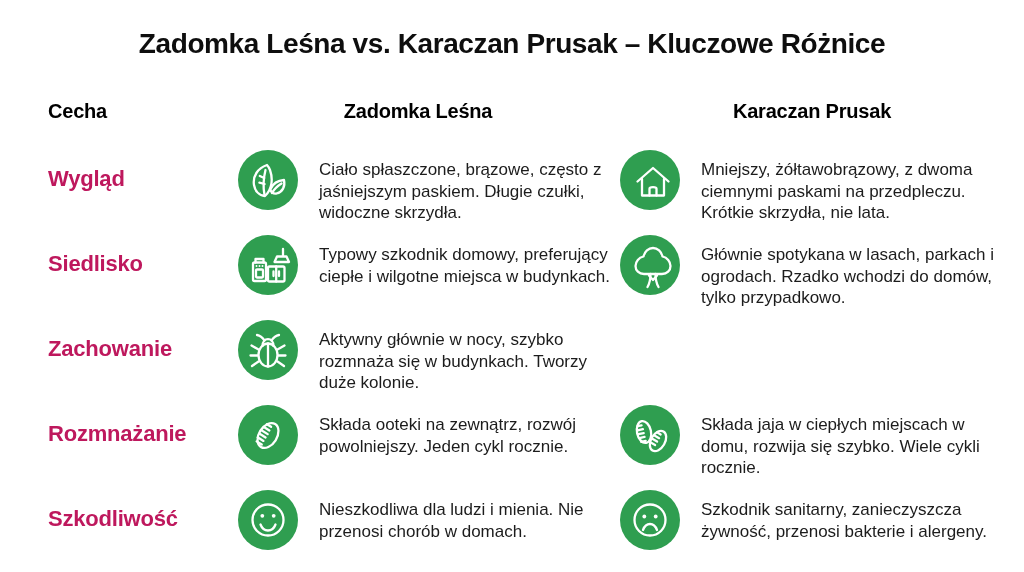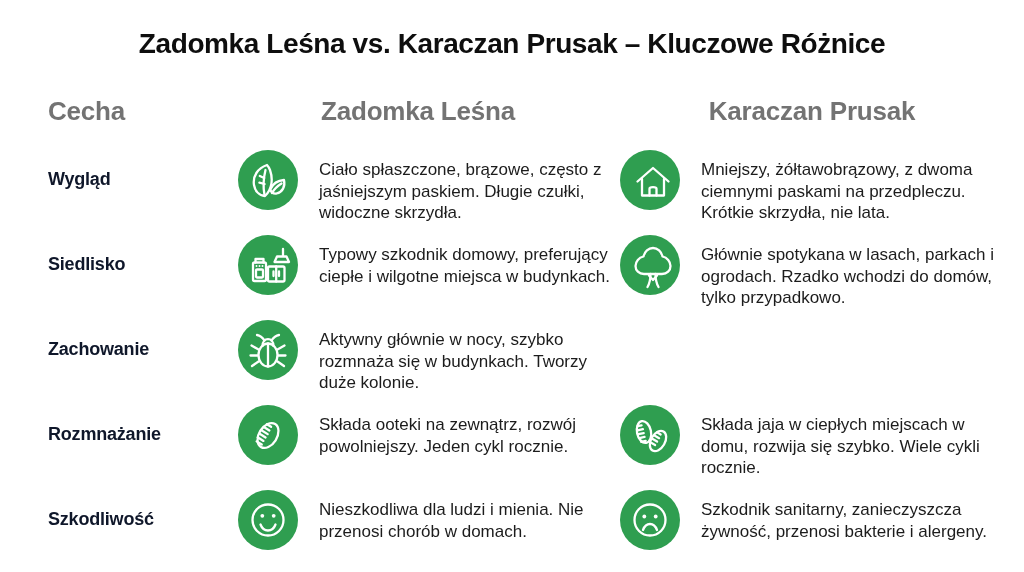--- a/index.html
+++ b/index.html
@@ -20,37 +20,37 @@
     color: #0e0e0e;
   }
   .table { padding: 0 20px 0 48px; }
   .grid {
     display: grid;
     grid-template-columns: 190px 382px 1fr;
     align-items: start;
   }
   .header-row { margin-top: 38px; }
   .hdr {
-    font-size: 26px;
+    font-size: 20px;
     line-height: 26px;
     font-weight: bold;
     letter-spacing: -0.2px;
-    color: #737373;
+    color: #000000;
   }
   .hdr-a { text-align: center; padding-right: 22px; }
   .hdr-b { text-align: center; }
   .rows { margin-top: 26px; }
   .row { height: 85px; }
   .feature {
-    font-size: 18px;
+    font-size: 22px;
     line-height: 26px;
     font-weight: bold;
     letter-spacing: -0.2px;
     padding-top: 16px;
-    color: #0f172a;
+    color: #be185d;
   }
   .cell { display: flex; gap: 13px; }
   .icon-circle {
     width: 60px; height: 60px;
     border-radius: 50%;
     background: var(--green, #2f9e50);
     flex: 0 0 60px;
   }
   .icon-circle svg { display: block; width: 60px; height: 60px; }
   .ic {

